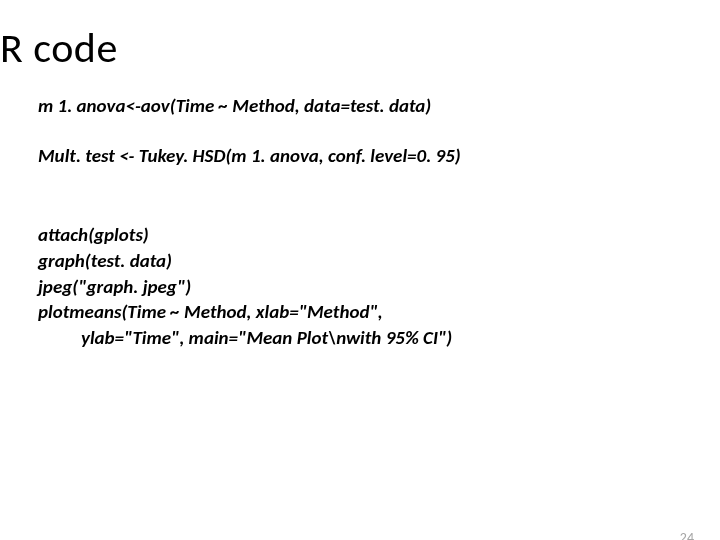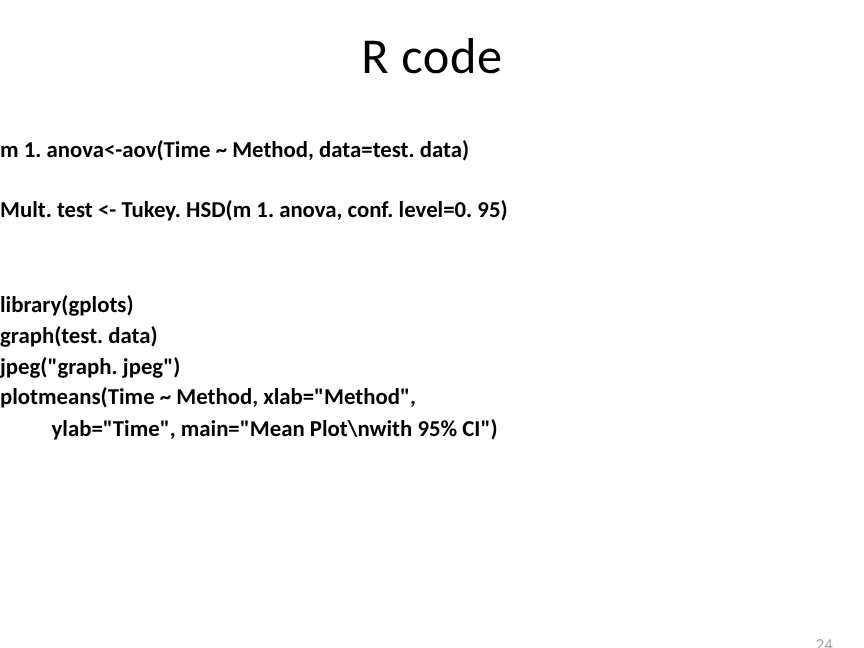--- a/index.html
+++ b/index.html
@@ -13,27 +13,29 @@
   }
   .slide {
     width: 720px;
     height: 540px;
     position: relative;
     padding: 0;
   }
   .title {
     font-size: 42px;
     font-weight: 400;
-    text-align: center;
+    text-align: left;
     margin-top: 22px;
-    margin-bottom: 40px;
+    margin-bottom: 20px;
     letter-spacing: 0.5px;
   }
   .content {
+    padding-left: 38px;
     padding-right: 38px;
+    font-style: italic;
   }
   .line {
     font-size: 19px;
     font-weight: 700;
     line-height: 1.35;
     white-space: pre;
   }
   .gap-sm { height: 24px; }
   .gap-lg { height: 54px; }
   .page-num {
@@ -49,21 +51,21 @@
 <body>
 
 <div class="slide">
   <div class="title">R code</div>
 
   <div class="content">
     <div class="line">m 1. anova&lt;-aov(Time ~ Method, data=test. data)</div>
     <div class="gap-sm"></div>
     <div class="line">Mult. test &lt;- Tukey. HSD(m 1. anova, conf. level=0. 95)</div>
     <div class="gap-lg"></div>
-    <div class="line">library(gplots)</div>
+    <div class="line">attach(gplots)</div>
     <div class="line">graph(test. data)</div>
     <div class="line">jpeg("graph. jpeg")</div>
     <div class="line">plotmeans(Time ~ Method, xlab="Method",</div>
     <div class="line">          ylab="Time", main="Mean Plot\nwith 95% CI")</div>
   </div>
 
   <div class="page-num">24</div>
 </div>
 
 </body></html>

